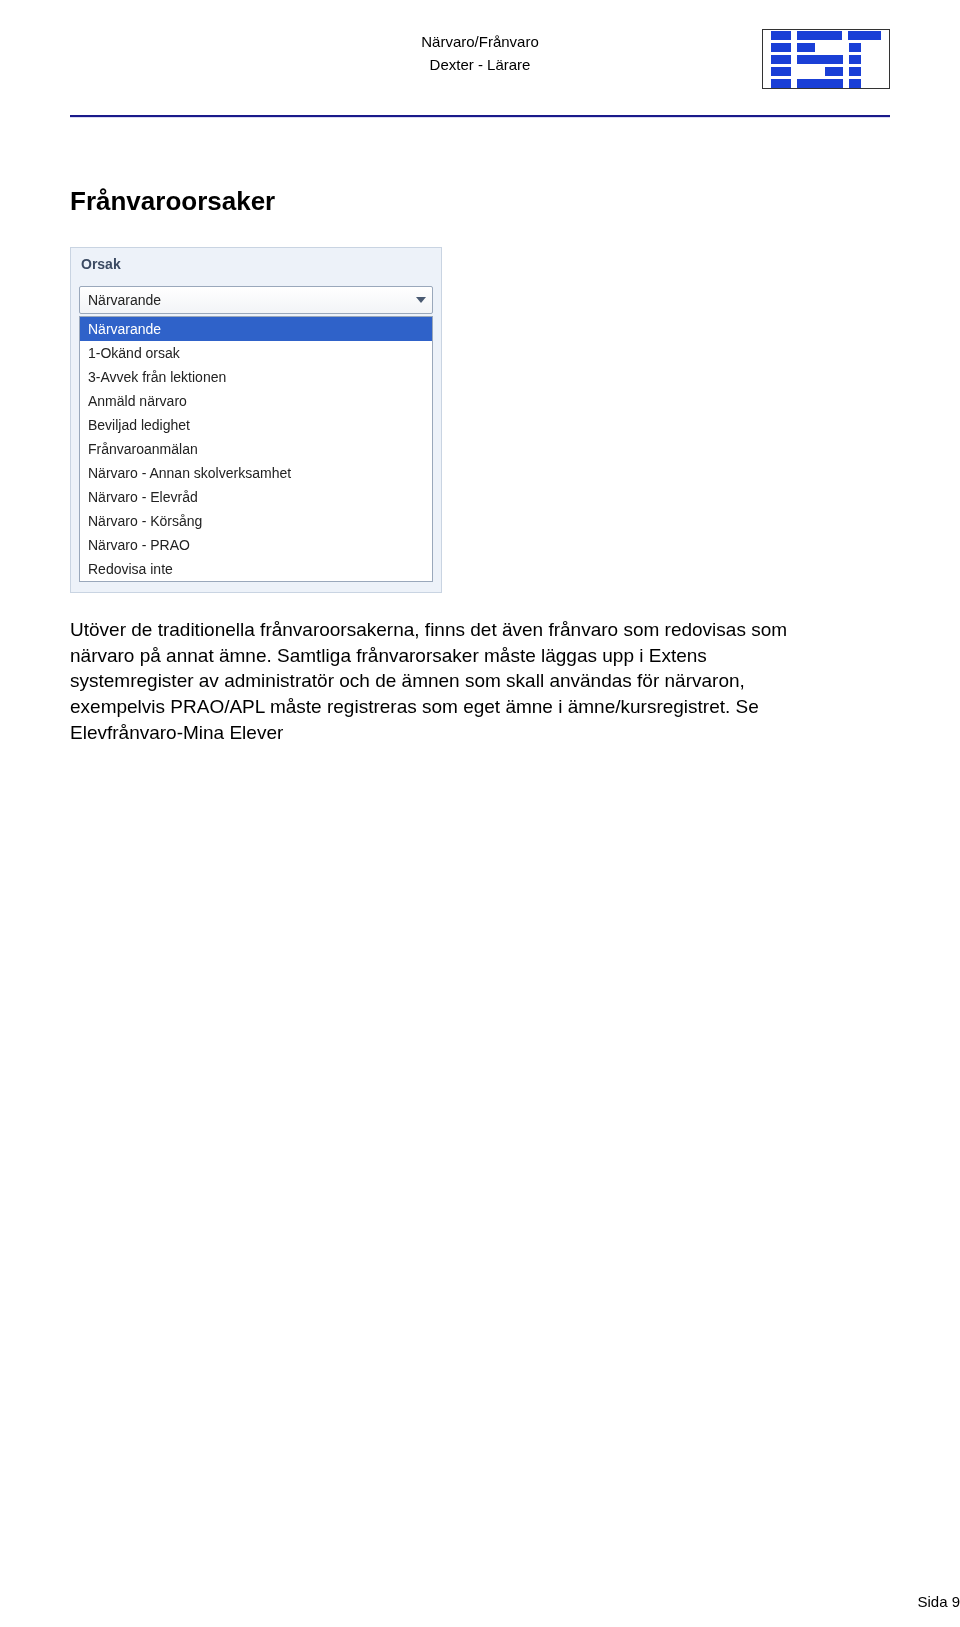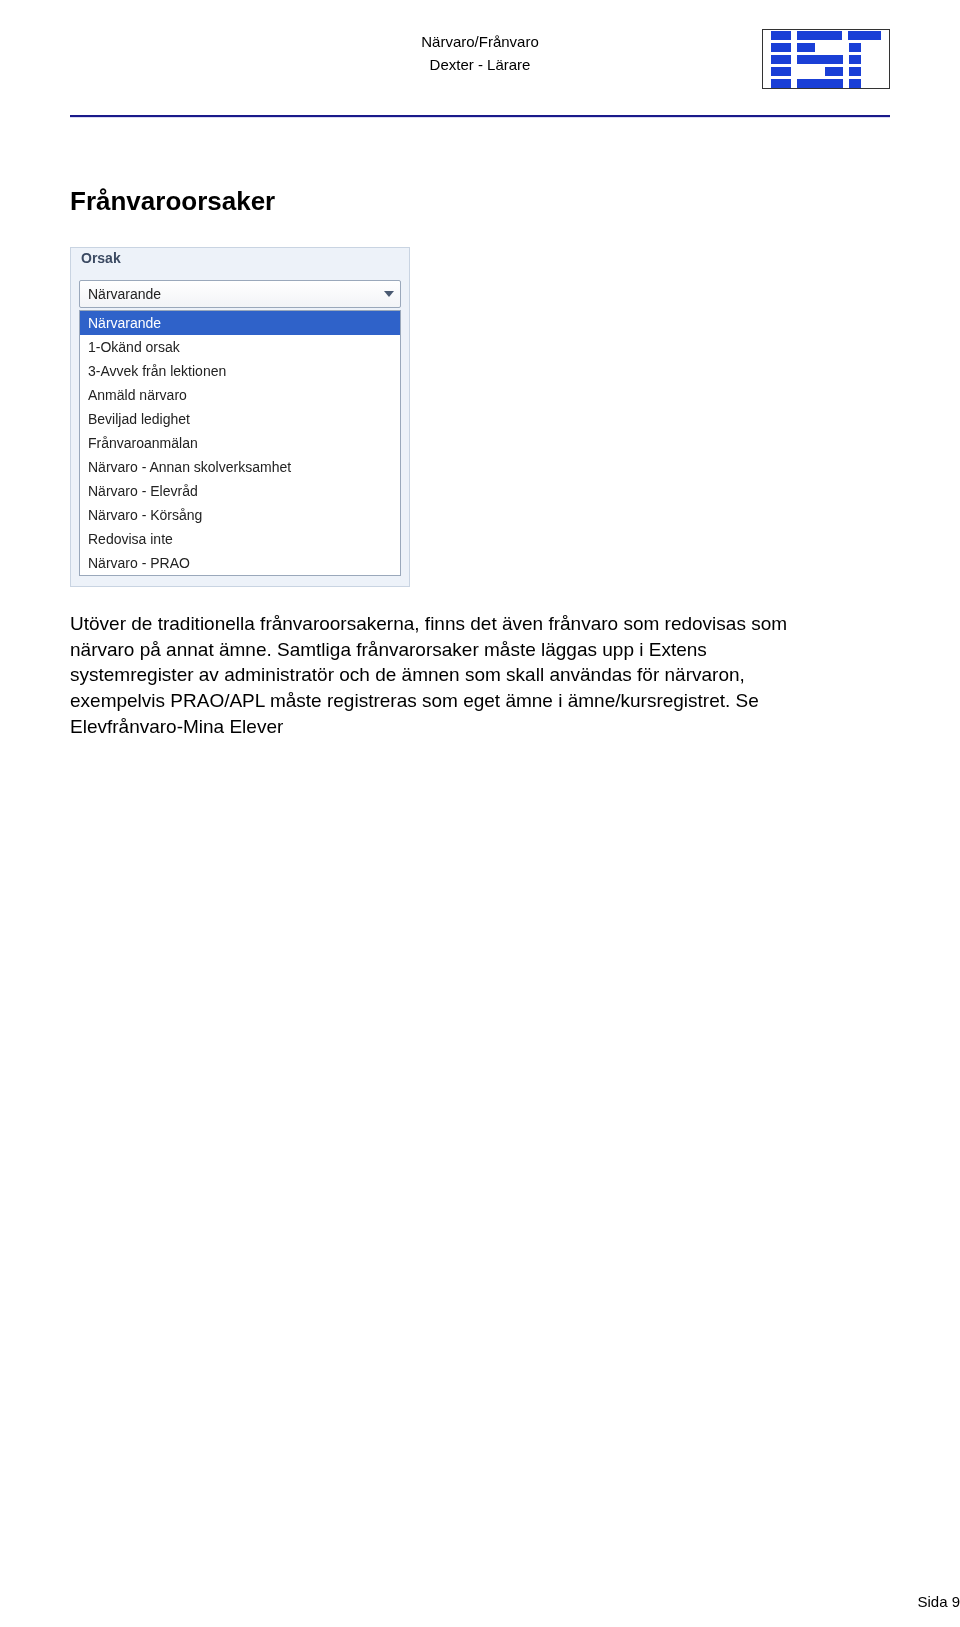--- a/index.html
+++ b/index.html
@@ -66,24 +66,24 @@
 
   .section-title {
     font-size: 26px;
     font-weight: bold;
     margin-top: 68px;
     margin-bottom: 30px;
   }
 
   
   .orsak-panel {
-    width: 340px;
+    width: 372px;
     background: #edf2f9;
     border: 1px solid #c9d4e2;
-    padding: 0 8px 10px 8px;
+    padding: 6px 8px 10px 8px;
     box-sizing: border-box;
     font-family: Verdana, Arial, sans-serif;
   }
   .orsak-label {
     font-weight: bold;
     color: #3b4a62;
     font-size: 14px;
     padding: 2px 2px 14px 2px;
   }
   .select-box {
@@ -206,21 +206,21 @@
     <div class="listbox" id="orsak-listbox">
         <div class="opt selected">Närvarande</div>
         <div class="opt">1-Okänd orsak</div>
         <div class="opt">3-Avvek från lektionen</div>
         <div class="opt">Anmäld närvaro</div>
         <div class="opt">Beviljad ledighet</div>
         <div class="opt">Frånvaroanmälan</div>
         <div class="opt">Närvaro - Annan skolverksamhet</div>
         <div class="opt">Närvaro - Elevråd</div>
         <div class="opt">Närvaro - Körsång</div>
+        <div class="opt">Närvaro - PRAO</div>
         <div class="opt">Redovisa inte</div>
-        <div class="opt">Närvaro - PRAO</div>
       </div>
   </div>
 
   <div class="body-text">Utöver de traditionella frånvaroorsakerna, finns det även frånvaro som redovisas som närvaro på annat ämne. Samtliga frånvarorsaker måste läggas upp i Extens systemregister av administratör och de ämnen som skall användas för närvaron, exempelvis PRAO/APL måste registreras som eget ämne i ämne/kursregistret. Se Elevfrånvaro-Mina Elever</div>
 
   <div class="footer">Sida 9</div>
 </div>
 
 </body></html>

